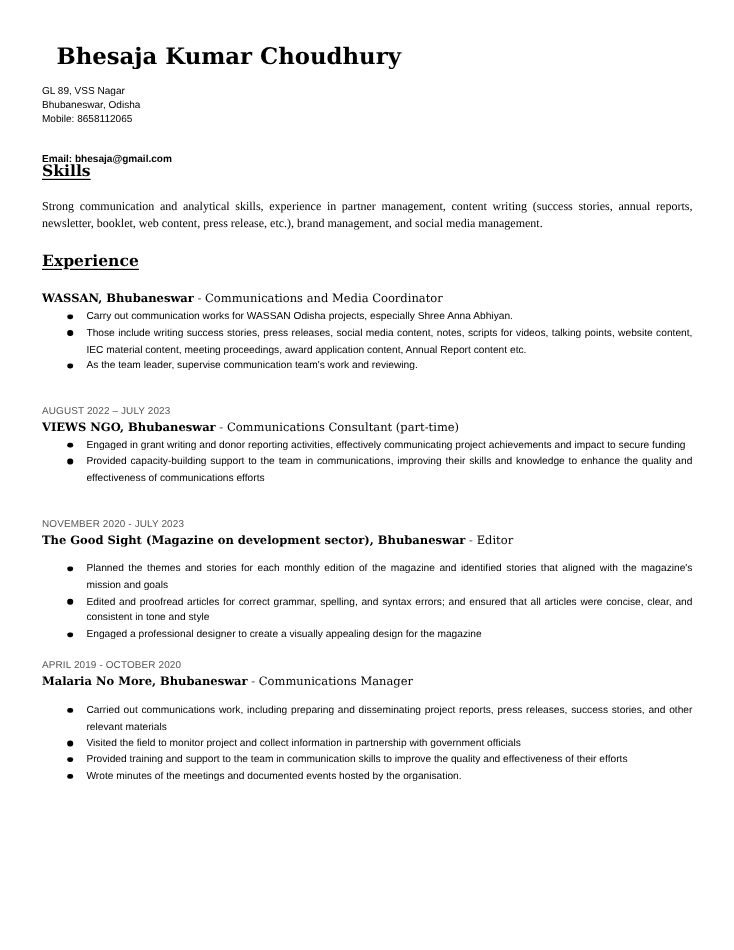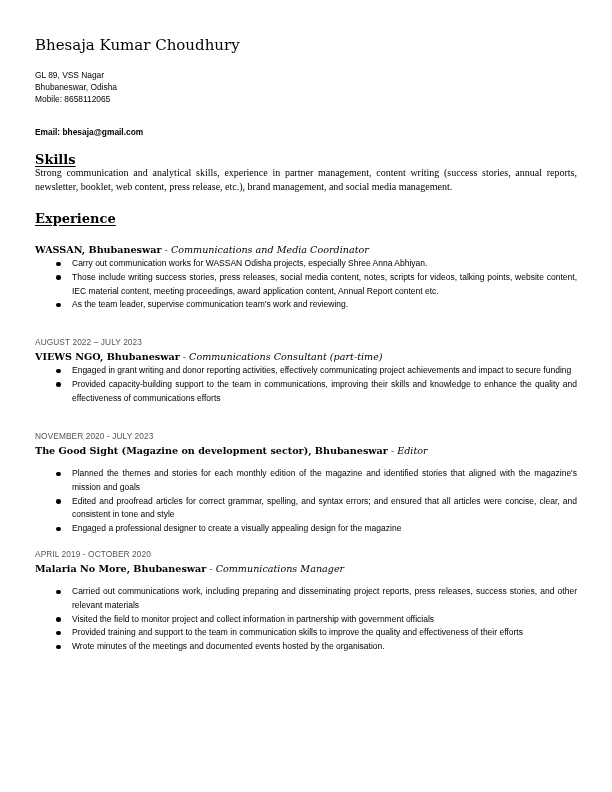--- a/index.html
+++ b/index.html
@@ -1,48 +1,48 @@
 <!DOCTYPE html>
 <html><head>
   <meta charset="utf-8">
   <style>
     html, body { margin: 0; padding: 0; background: #ffffff; }
     body { width: 612px; height: 792px; position: relative; overflow: hidden; color: #000; }
     .page { position: absolute; left: 35px; top: 0; width: 542px; }
-    .name { position: absolute; left: 0; top: 36px; font-family: "DejaVu Serif", serif; font-weight: normal; font-size: 15px; letter-spacing: 0px; white-space: nowrap; }
+    .name { position: absolute; left: 12px; top: 36px; font-family: "DejaVu Serif", serif; font-weight: bold; font-size: 19px; letter-spacing: 0px; white-space: nowrap; }
     .contact { position: absolute; left: 0; top: 69px; font-family: "Liberation Sans", sans-serif; font-size: 8.4px; line-height: 12.2px; }
     .contact .email { font-weight: bold; margin-top: 20px; }
     .section-title { position: absolute; left: 0; font-family: "DejaVu Serif", serif; font-weight: bold; font-size: 13px; text-decoration: underline; text-underline-offset: 2px; white-space: nowrap; }
     .para { position: absolute; left: 0; width: 542px; font-family: Liberation Serif, serif; font-size: 10px; line-height: 14px; text-align: justify; }
     .job { position: absolute; left: 0; width: 542px; }
     .date { font-family: "Liberation Sans", sans-serif; font-size: 8.3px; color: #555555; line-height: 12px; letter-spacing: 0.1px; }
     .title-line { font-family: "DejaVu Serif", serif; font-size: 9.6px; line-height: 14px; white-space: nowrap; margin-top: 2px; }
     .org { font-weight: bold; }
     .sep { color: #444; }
-    .role { font-style: italic; font-weight: normal; }
+    .role { font-weight: normal; }
     ul.bullets { list-style: none; margin: 0; padding: 0; }
     ul.bullets li { position: relative; padding-left: 37px; font-family: "Liberation Sans", sans-serif; font-size: 8.5px; line-height: 13.8px; text-align: justify; }
     ul.bullets li .dot { position: absolute; left: 21px; top: 4.5px; width: 4.5px; height: 4.5px; background: #000; border-radius: 50%; }
     .gap { height: 9px; }
   </style>
 </head>
 <body>
 
 <div class="page">
 
   <div class="name">Bhesaja Kumar Choudhury</div>
 
   <div class="contact">
     <div>GL 89, VSS Nagar</div>
     <div>Bhubaneswar, Odisha</div>
     <div>Mobile: 8658112065</div>
     <div class="email">Email: bhesaja@gmail.com</div>
   </div>
 
-  <div class="section-title" style="top:152px;text-decoration:underline;">Skills</div>
+  <div class="section-title" style="top:136px;text-decoration:underline;">Skills</div>
   <div class="para" style="top:166px;">Strong communication and analytical skills, experience in partner management, content writing (success stories, annual reports, newsletter, booklet, web content, press release, etc.), brand management, and social media management.</div>
 
   <div class="section-title" style="top:211px;">Experience</div>
 
   <div class="job" style="top:241px;">
     <div class="title-line">
       <span class="org">WASSAN, Bhubaneswar</span><span class="sep"> - </span><span class="role">Communications and Media Coordinator</span>
     </div>
     <ul class="bullets">
       <li><span class="dot"></span><span>Carry out communication works for WASSAN Odisha projects, especially Shree Anna Abhiyan.</span></li>

